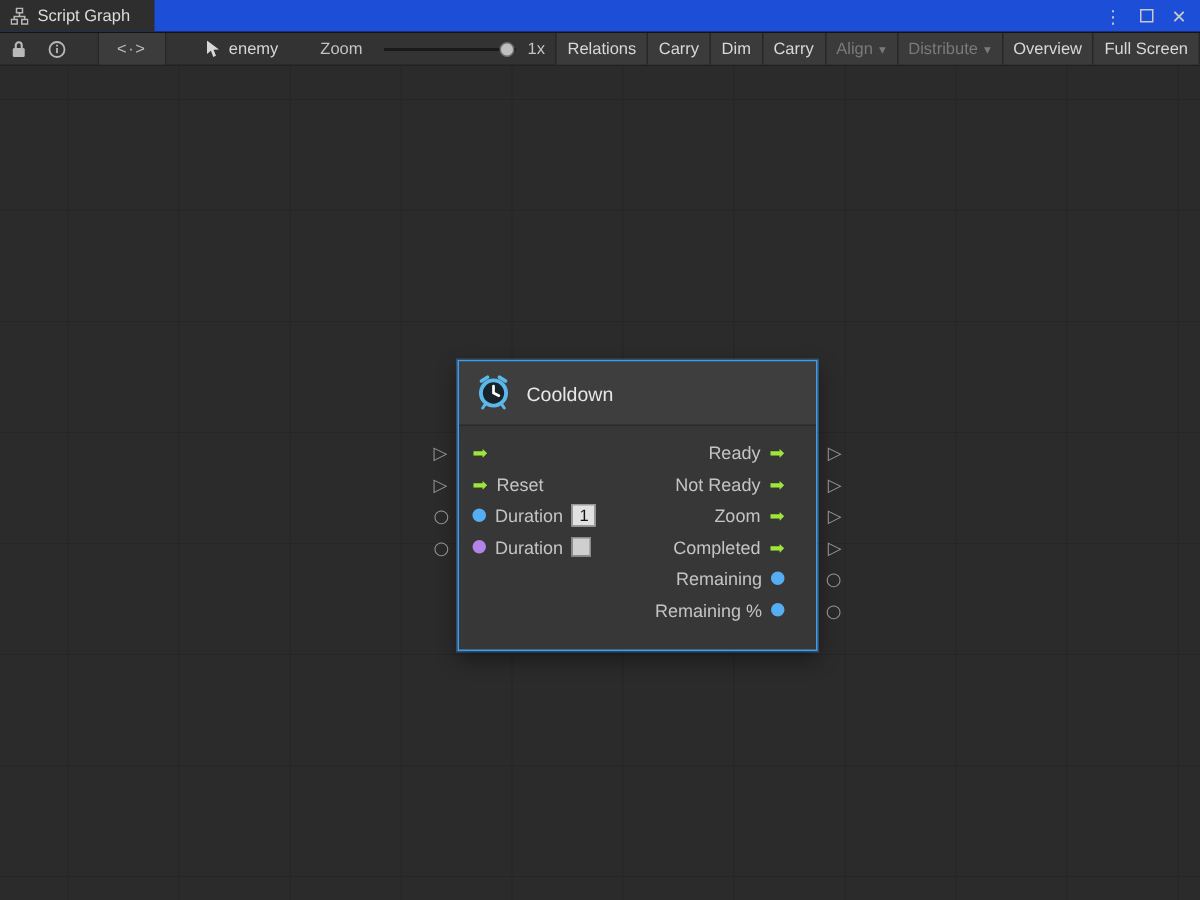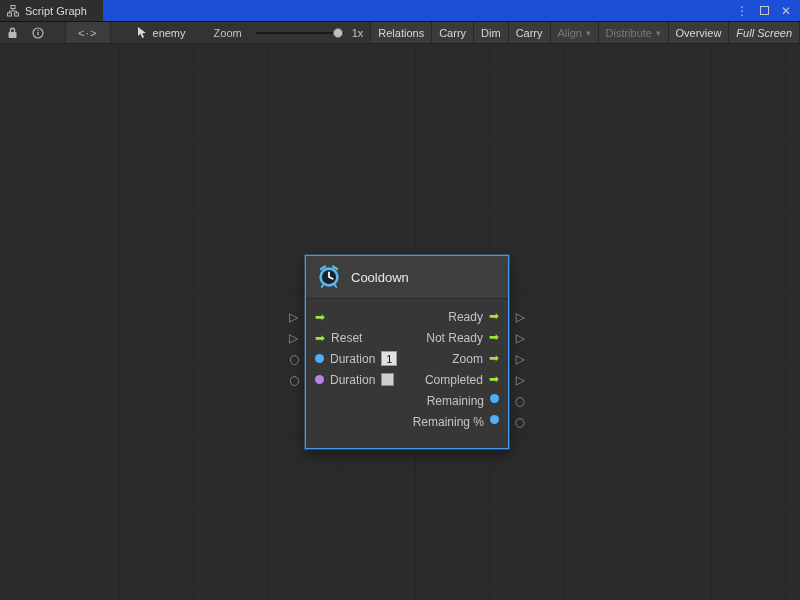--- a/index.html
+++ b/index.html
@@ -44,55 +44,55 @@
   .slider-handle {
     position:absolute; right:1px; top:-4px; width:10px; height:10px; border-radius:50%;
     background:#bfbfbf; border:1px solid #6f6f6f; cursor:pointer;
   }
   .zoom-value { color:#c4c4c4; margin-left:2px; cursor:default; }
   .right-group { margin-left:auto; display:flex; height:100%; }
   .tbtn {
     display:flex; align-items:center; gap:4px; padding:0 7px; height:100%;
     background:#3b3b3b; border-left:1px solid #272727; color:#d8d8d8; cursor:pointer; white-space:nowrap;
   }
-  .tbtn:last-child { border-right:1px solid #272727;font-style:italic; }
+  .tbtn:last-child { border-right:1px solid #272727; }
   .tbtn.disabled { color:#7a7a7a; cursor:default; }
   .caret { font-size:9px; }
 
   
   .canvas {
     position:absolute; top:44px; left:0; right:0; bottom:0;
     background-color:#2b2b2b;
     background-image:
       linear-gradient(#262626 1px, transparent 1px),
       linear-gradient(90deg, #262626 1px, transparent 1px);
     background-size:74px 74px;
     background-position:45px 22px;
   }
 
   
   .node {
-    position:absolute; left:305px; top:211px; width:204px;
+    position:absolute; left:305px; top:196px; width:240px;
     background:#373737;
     border:1px solid #3e9cf0;
     box-shadow:0 0 0 1px rgba(62,156,240,0.35), 0 5px 14px rgba(0,0,0,0.45);
     cursor:move;
   }
   .node-header {
     height:43px; background:#3e3e3e; display:flex; align-items:center; gap:10px;
     padding:0 11px; border-bottom:1px solid #2a2a2a;
     color:#e8e8e8; font-size:13px;
   }
   .node-body { padding:7px 0 16px; }
   .row {
     height:21px; display:flex; align-items:center; position:relative;
     font-size:12px; color:#c4c4c4;
   }
   .pl { display:flex; align-items:center; gap:6px; padding-left:9px; }
-  .pr { display:flex; align-items:flex-start; gap:6px; margin-left:auto; padding-right:9px; }
+  .pr { display:flex; align-items:center; gap:6px; margin-left:auto; padding-right:21px; }
   .flow-arrow { color:#9fe53a; font-size:12px; line-height:1; font-family:"DejaVu Sans", sans-serif; }
   .dot { width:9px; height:9px; border-radius:50%; flex:0 0 auto; }
   .dot.blue { background:#56aef2; }
   .dot.purple { background:#b283e8; }
   .mini-field {
     width:16px; height:15px; padding:0; background:#e2e2e2; border:1px solid #9a9a9a;
     color:#141414; font-size:11px; text-align:center; font-family:"Liberation Sans", sans-serif;
   }
   .checkbox { width:13px; height:13px; background:#cfcfcf; border:1px solid #8a8a8a; cursor:pointer; }
   .marker {

